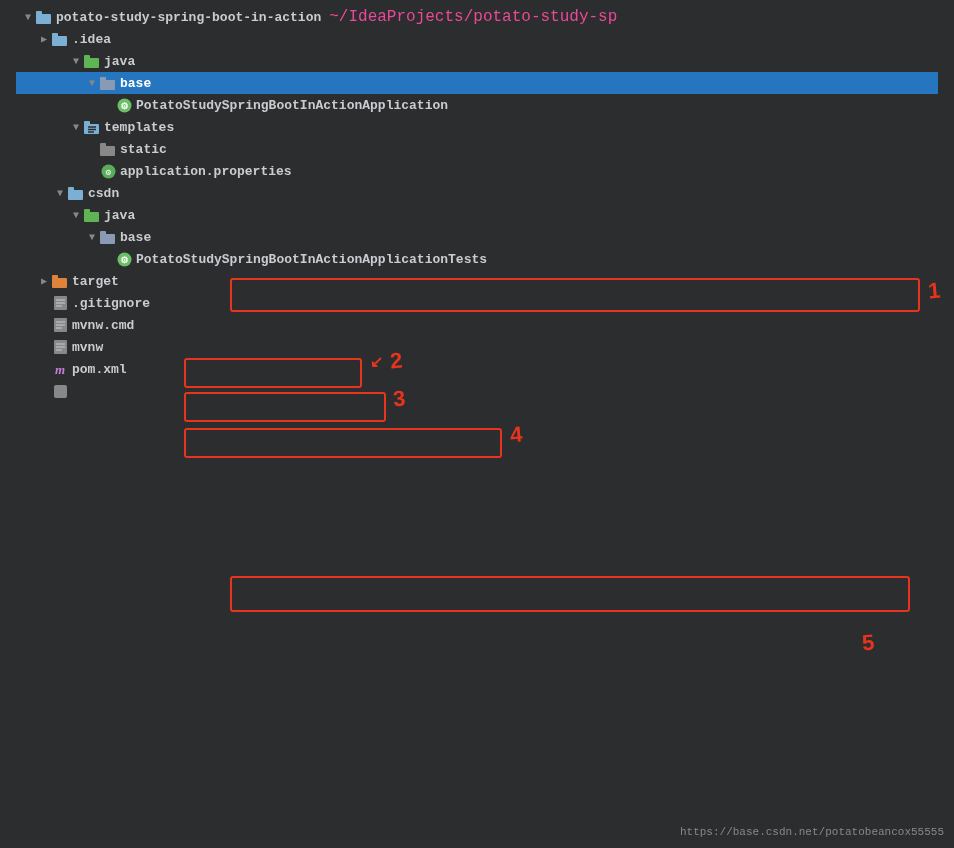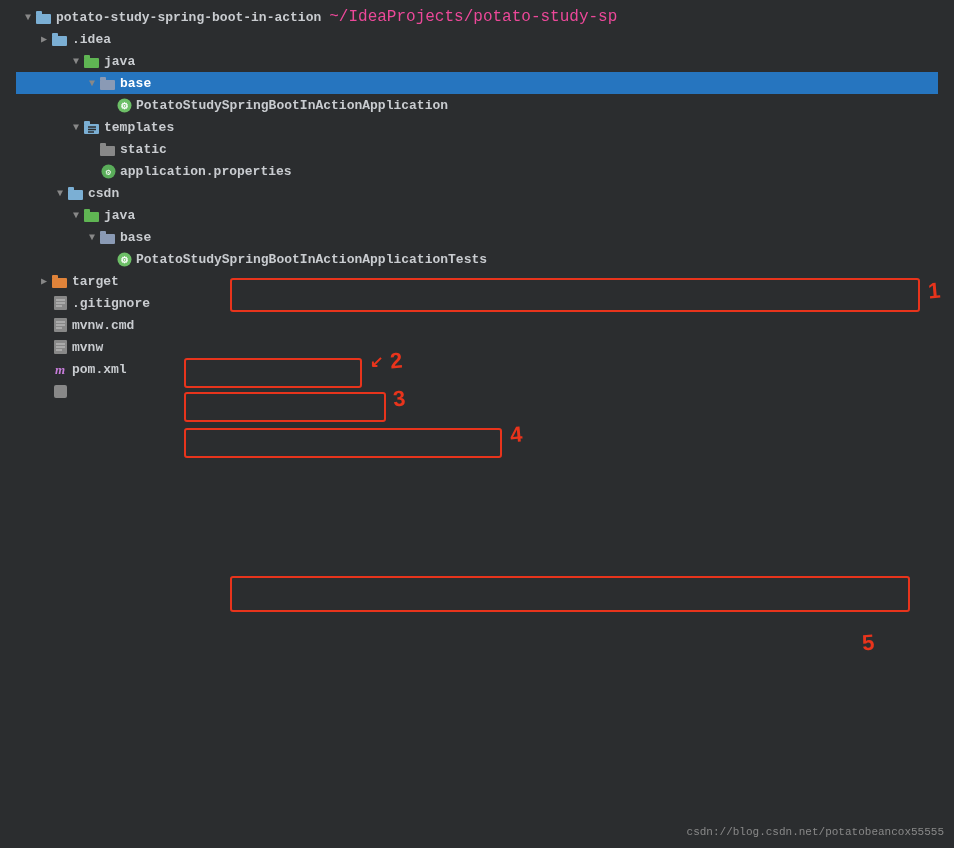--- a/index.html
+++ b/index.html
@@ -374,14 +374,14 @@
   <div class="annotation-box" style="left: 184px; top: 392px; width: 202px; height: 30px;"></div>
   <div class="annotation-number" style="left: 393px; top: 386px; font-size: 22px;">3</div>
 
   <div class="annotation-box" style="left: 184px; top: 428px; width: 318px; height: 30px;"></div>
 
   <div class="annotation-number" style="left: 510px; top: 422px; font-size: 22px;">4</div>
 
   <div class="annotation-box" style="left: 230px; top: 576px; width: 680px; height: 36px;"></div>
   <div class="annotation-number" style="left: 862px; top: 630px; font-size: 22px; color: #e8341c;">5</div>
 
-  <div class="url-bar">csdn://blog.csdn.net/potatobeancox55555</div>
+  <div class="url-bar">https://base.csdn.net/potatobeancox55555</div>
 </div>
 
 </body></html>

